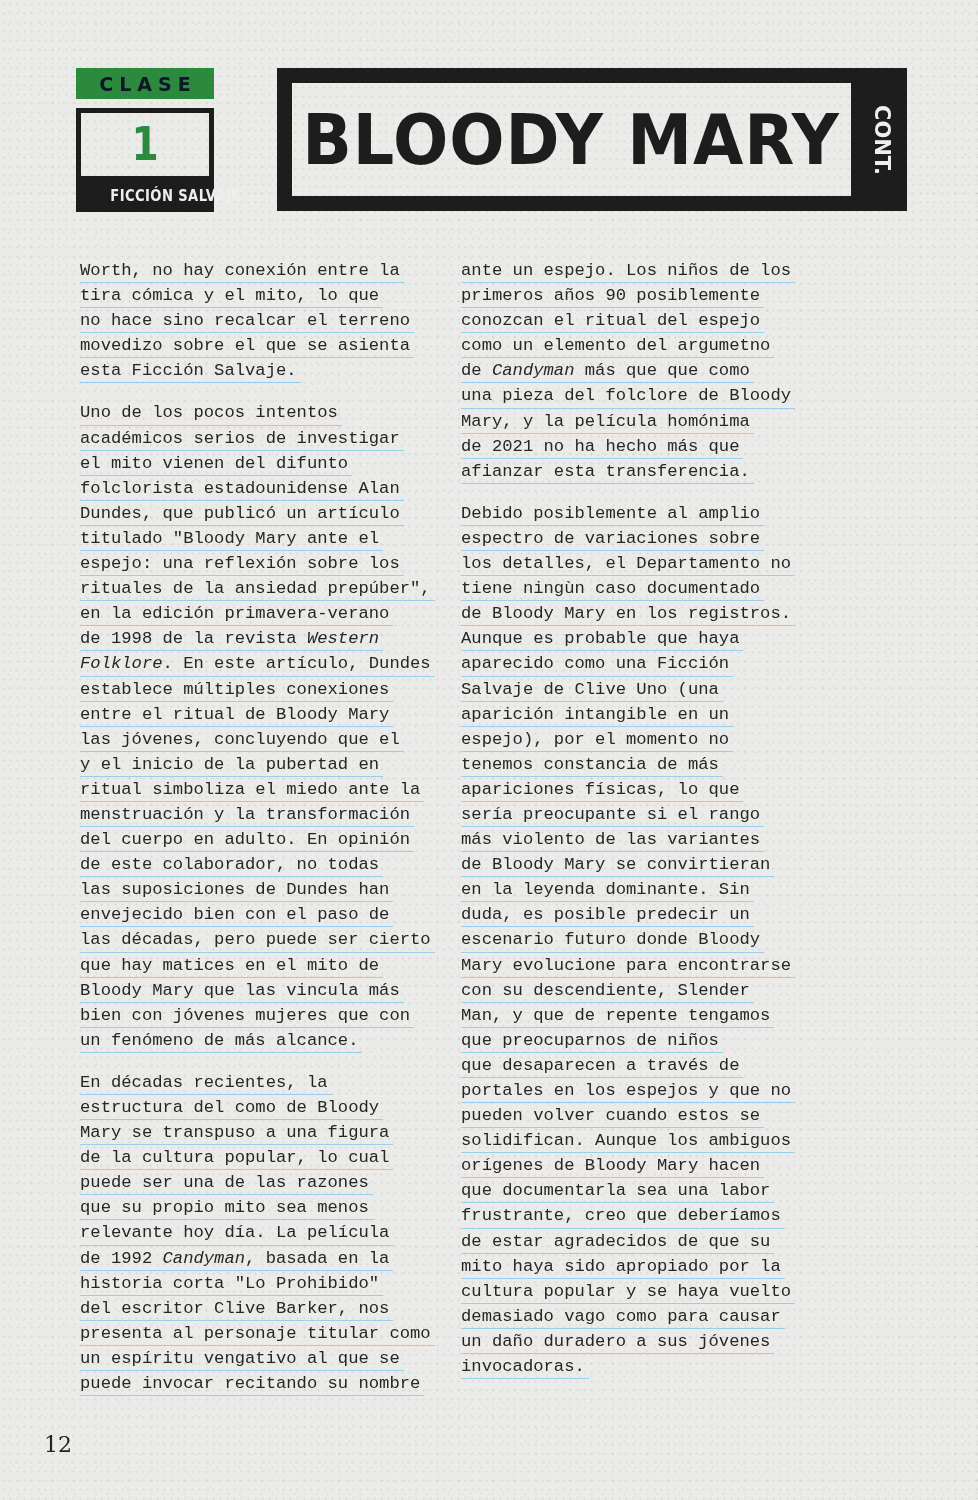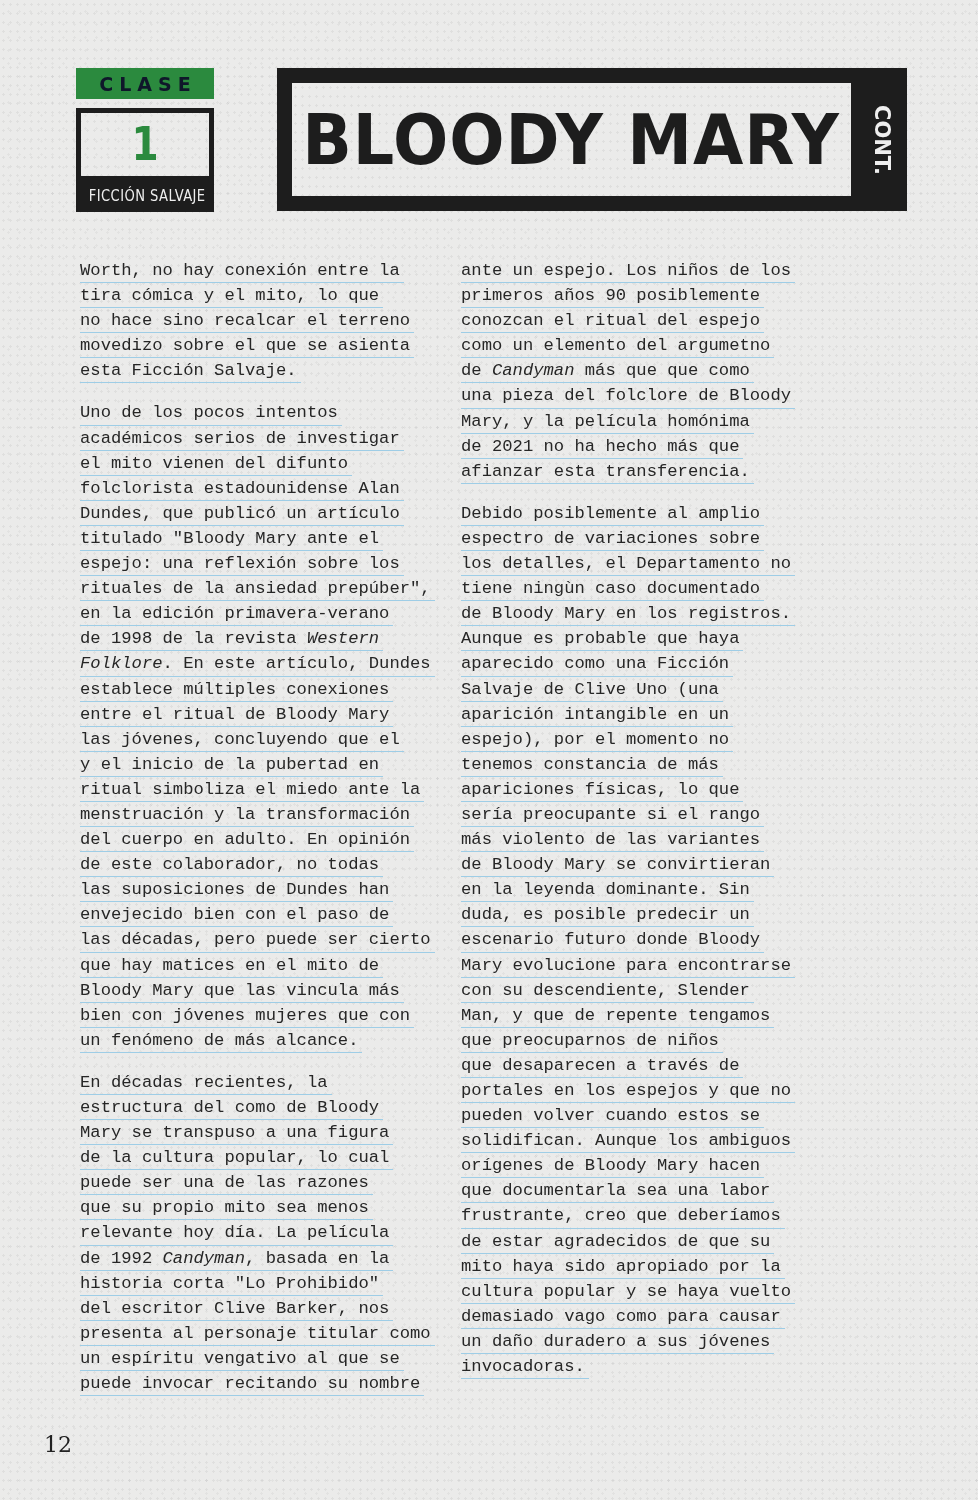--- a/index.html
+++ b/index.html
@@ -29,23 +29,24 @@
       margin-top: 9px; border: 5px solid #1d1d1d; border-bottom: none;
       height: 63px; text-align: center;
       background: transparent;
     }
     .class-number {
       color: #2b8a3e; font-family: "DejaVu Sans", sans-serif; font-weight: bold;
       font-size: 46px; line-height: 63px; transform: scaleX(0.85); display: inline-block;
     }
     .class-sub {
       background: #1d1d1d; color: #eeeeee; height: 36px; line-height: 40px;
-      text-align: center; font-family: "DejaVu Sans", sans-serif; font-weight: normal;
+      text-align: center; font-family: "DejaVu Sans", sans-serif; font-weight: bold;
       font-size: 16px; letter-spacing: 0.5px;
       transform-origin: center;
+      padding-left: 20px;
     }
     .class-sub span { display: inline-block; transform: scaleX(0.82); white-space: nowrap; }
 
     .title-box {
       position: absolute; left: 233px; top: 68px; width: 630px; height: 143px;
       background: #1d1d1d;
       margin-left: 44px;
     }
     .title-inner {
       position: absolute; left: 15px; top: 15px; width: 559px; height: 113px;

